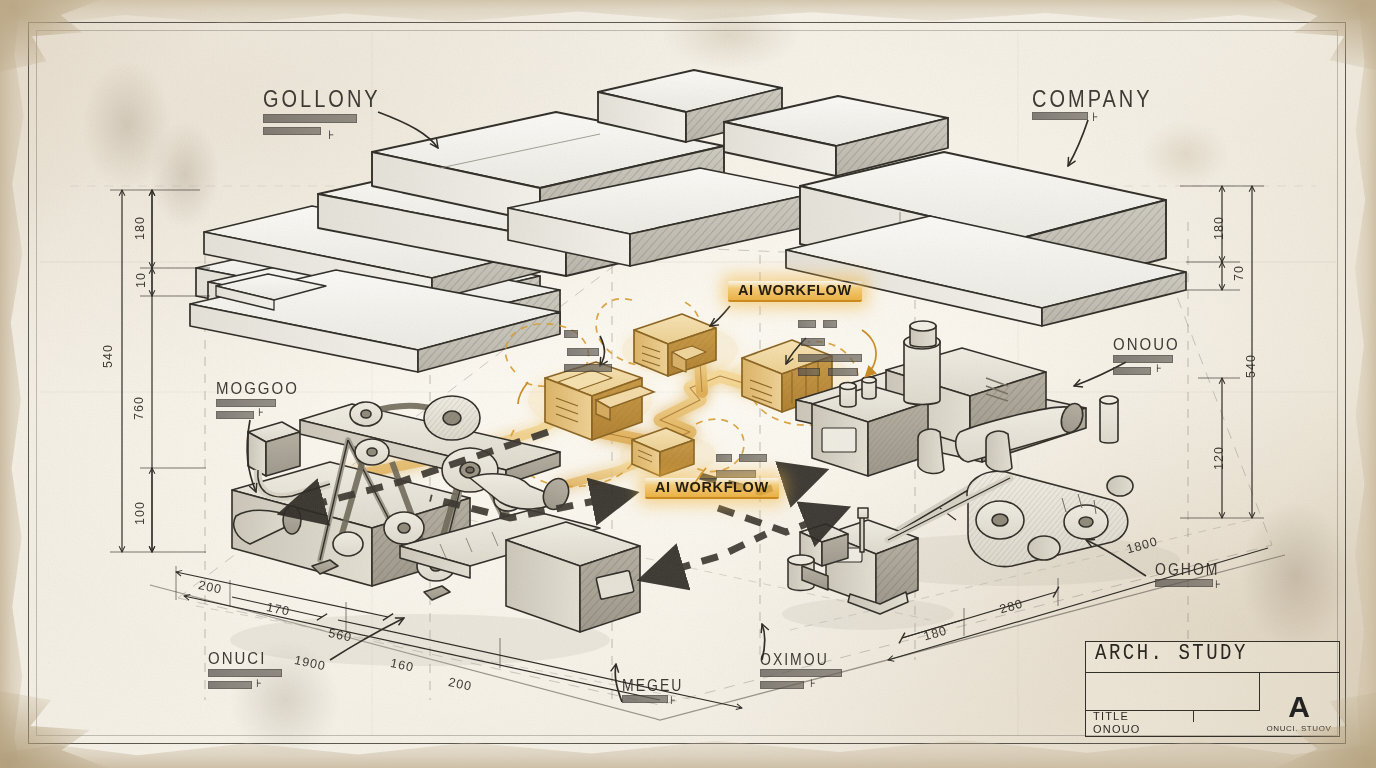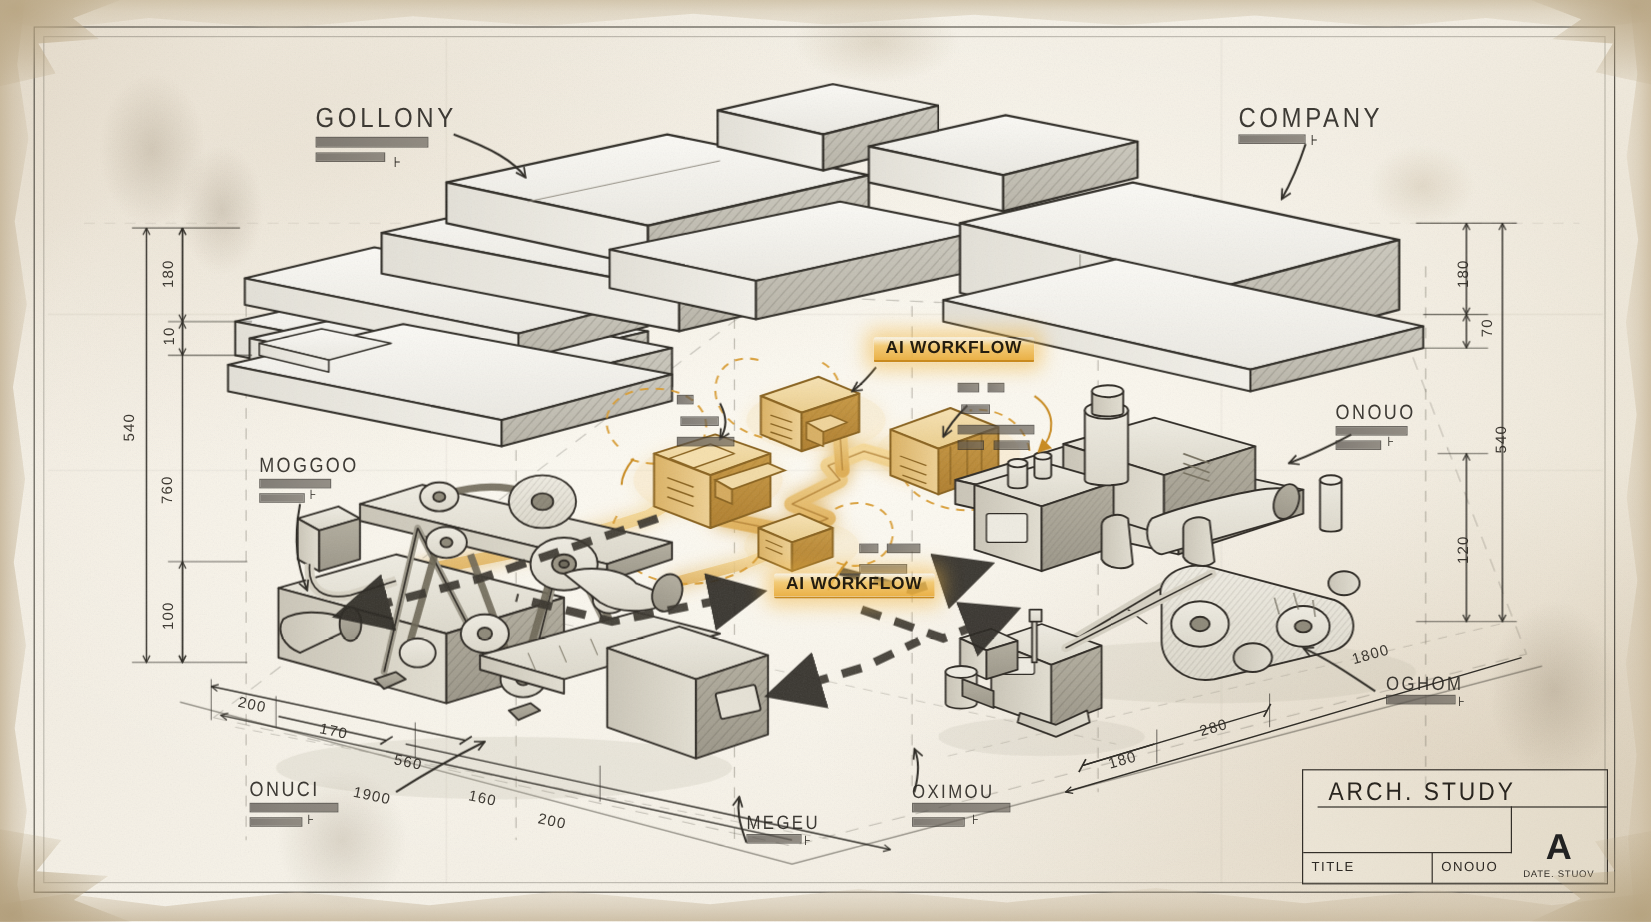--- a/index.html
+++ b/index.html
@@ -62,28 +62,28 @@
     background:linear-gradient(180deg,rgba(242,196,92,.0) 0%,rgba(240,190,86,.78) 38%,rgba(232,170,56,.92) 100%);
     border-bottom:2px solid #c98a1e;
     box-shadow:0 0 16px 6px rgba(240,182,70,.55);border-radius:2px;}
 
   .dimtxt{position:absolute;font-size:12.5px;color:#2f2b25;letter-spacing:1px;
     white-space:nowrap;opacity:.92;font-family:"Liberation Sans",sans-serif;}
 
   
   #titleblock{position:absolute;left:1085px;top:641px;width:253px;height:94px;
     border:1.5px solid #332f29;background:rgba(255,253,246,.22);}
-  #tb-title{position:absolute;left:12px;top:0;right:0;height:30px;
-    border-bottom:1.5px solid #332f29;display:flex;align-items:flex-end;padding-left:9px;}
+  #tb-title{position:absolute;left:0;top:0;right:0;height:30px;
+    border-bottom:1.5px solid #332f29;display:flex;align-items:flex-start;padding-left:9px;font-family:Liberation Mono, monospace;}
   #tb-title span{font-size:19px;letter-spacing:2.5px;color:#2a2620;transform:scaleY(1.12);}
   #tb-mid{position:absolute;left:0;top:30px;width:173px;height:38px;border-right:1.5px solid #332f29;border-bottom:1.5px solid #332f29;}
   #tb-logo{position:absolute;left:173px;top:30px;right:0;bottom:0;display:flex;flex-direction:column;align-items:center;justify-content:flex-end;padding-bottom:3px;}
   #tb-logo .lg{font-size:30px;font-weight:700;color:#222;line-height:1;letter-spacing:0;}
   #tb-logo .lgsub{font-size:8px;letter-spacing:.6px;color:#332f29;margin-top:2px;}
-  #tb-foot{position:absolute;left:0;top:68px;width:173px;bottom:0;display:flex;}
+  #tb-foot{position:absolute;left:0;top:68px;width:173px;bottom:0;display:flex;flex-direction:column;}
   #tb-foot .cell{display:flex;align-items:center;font-size:11px;letter-spacing:1.2px;color:#2d2924;padding-left:7px;}
   #tb-foot .cell.a{width:100px;border-right:1.5px solid #332f29;}
   #tb-foot .cell.b{flex:1;}
 
   .smudge{position:absolute;border-radius:50%;pointer-events:none;}
 </style>
 </head>
 <body>
 
 <div id="sheet">
@@ -705,21 +705,21 @@
   <div class="dimtxt" style="left:998px;top:603px;transform:rotate(-16deg);transform-origin:left top;">280</div>
   <div class="dimtxt" style="left:922px;top:630px;transform:rotate(-16deg);transform-origin:left top;">180</div>
 
   <div id="titleblock">
     <div id="tb-title">
       <span>ARCH. STUDY</span>
     </div>
     <div id="tb-mid"></div>
     <div id="tb-logo">
       <div class="lg">A</div>
-      <div class="lgsub">DATE. STUOV</div>
+      <div class="lgsub">ONUCI. STUOV</div>
     </div>
     <div id="tb-foot">
       <div class="cell a">TITLE</div>
       <div class="cell b">ONOUO</div>
     </div>
   </div>
 
   <div class="border-frame2"></div>
   <div class="border-frame"></div>
   <div class="edge edge-top"></div>

